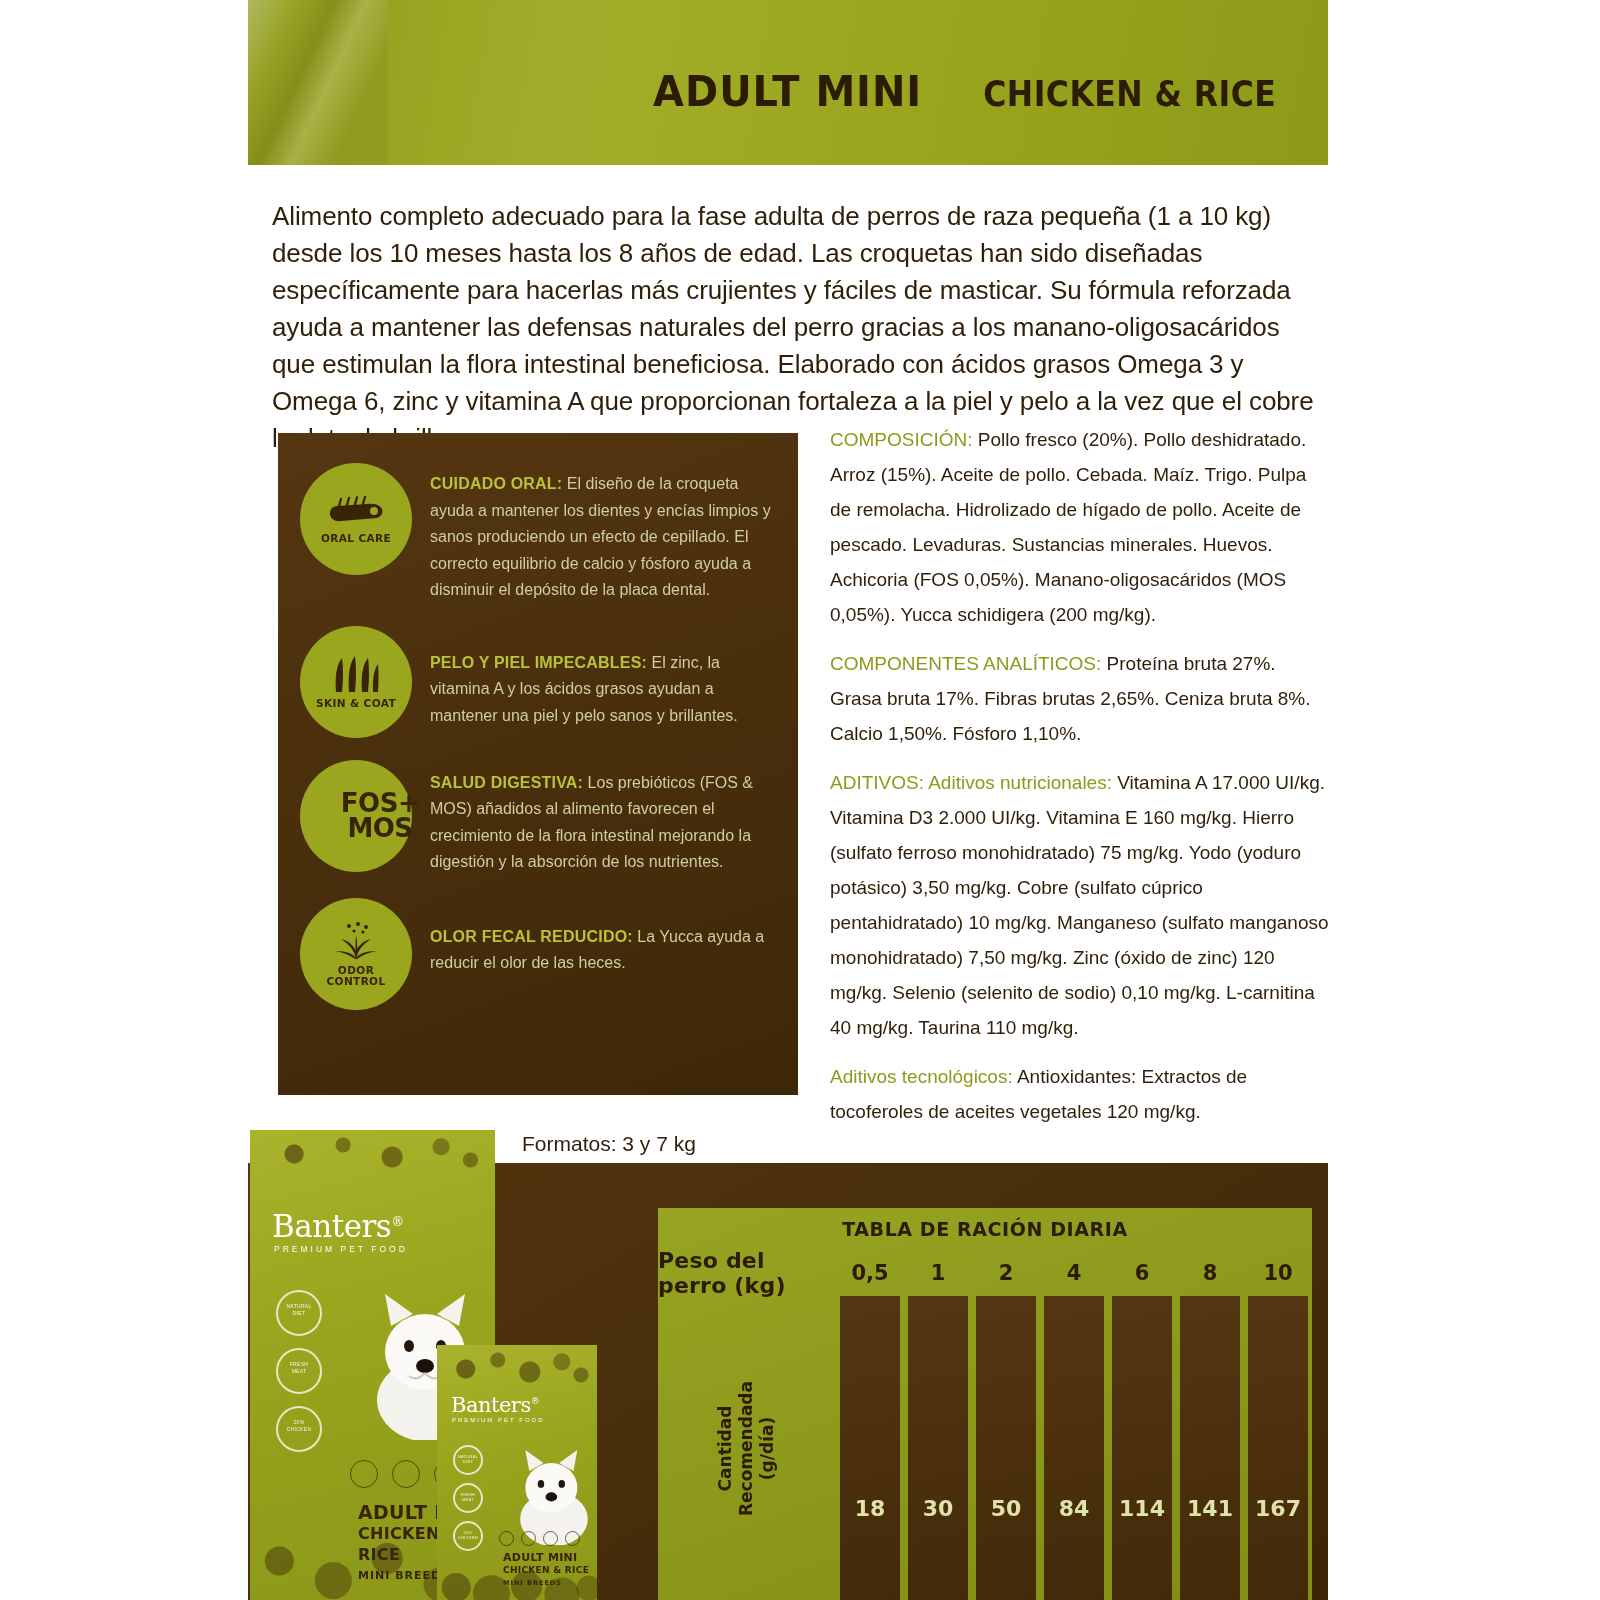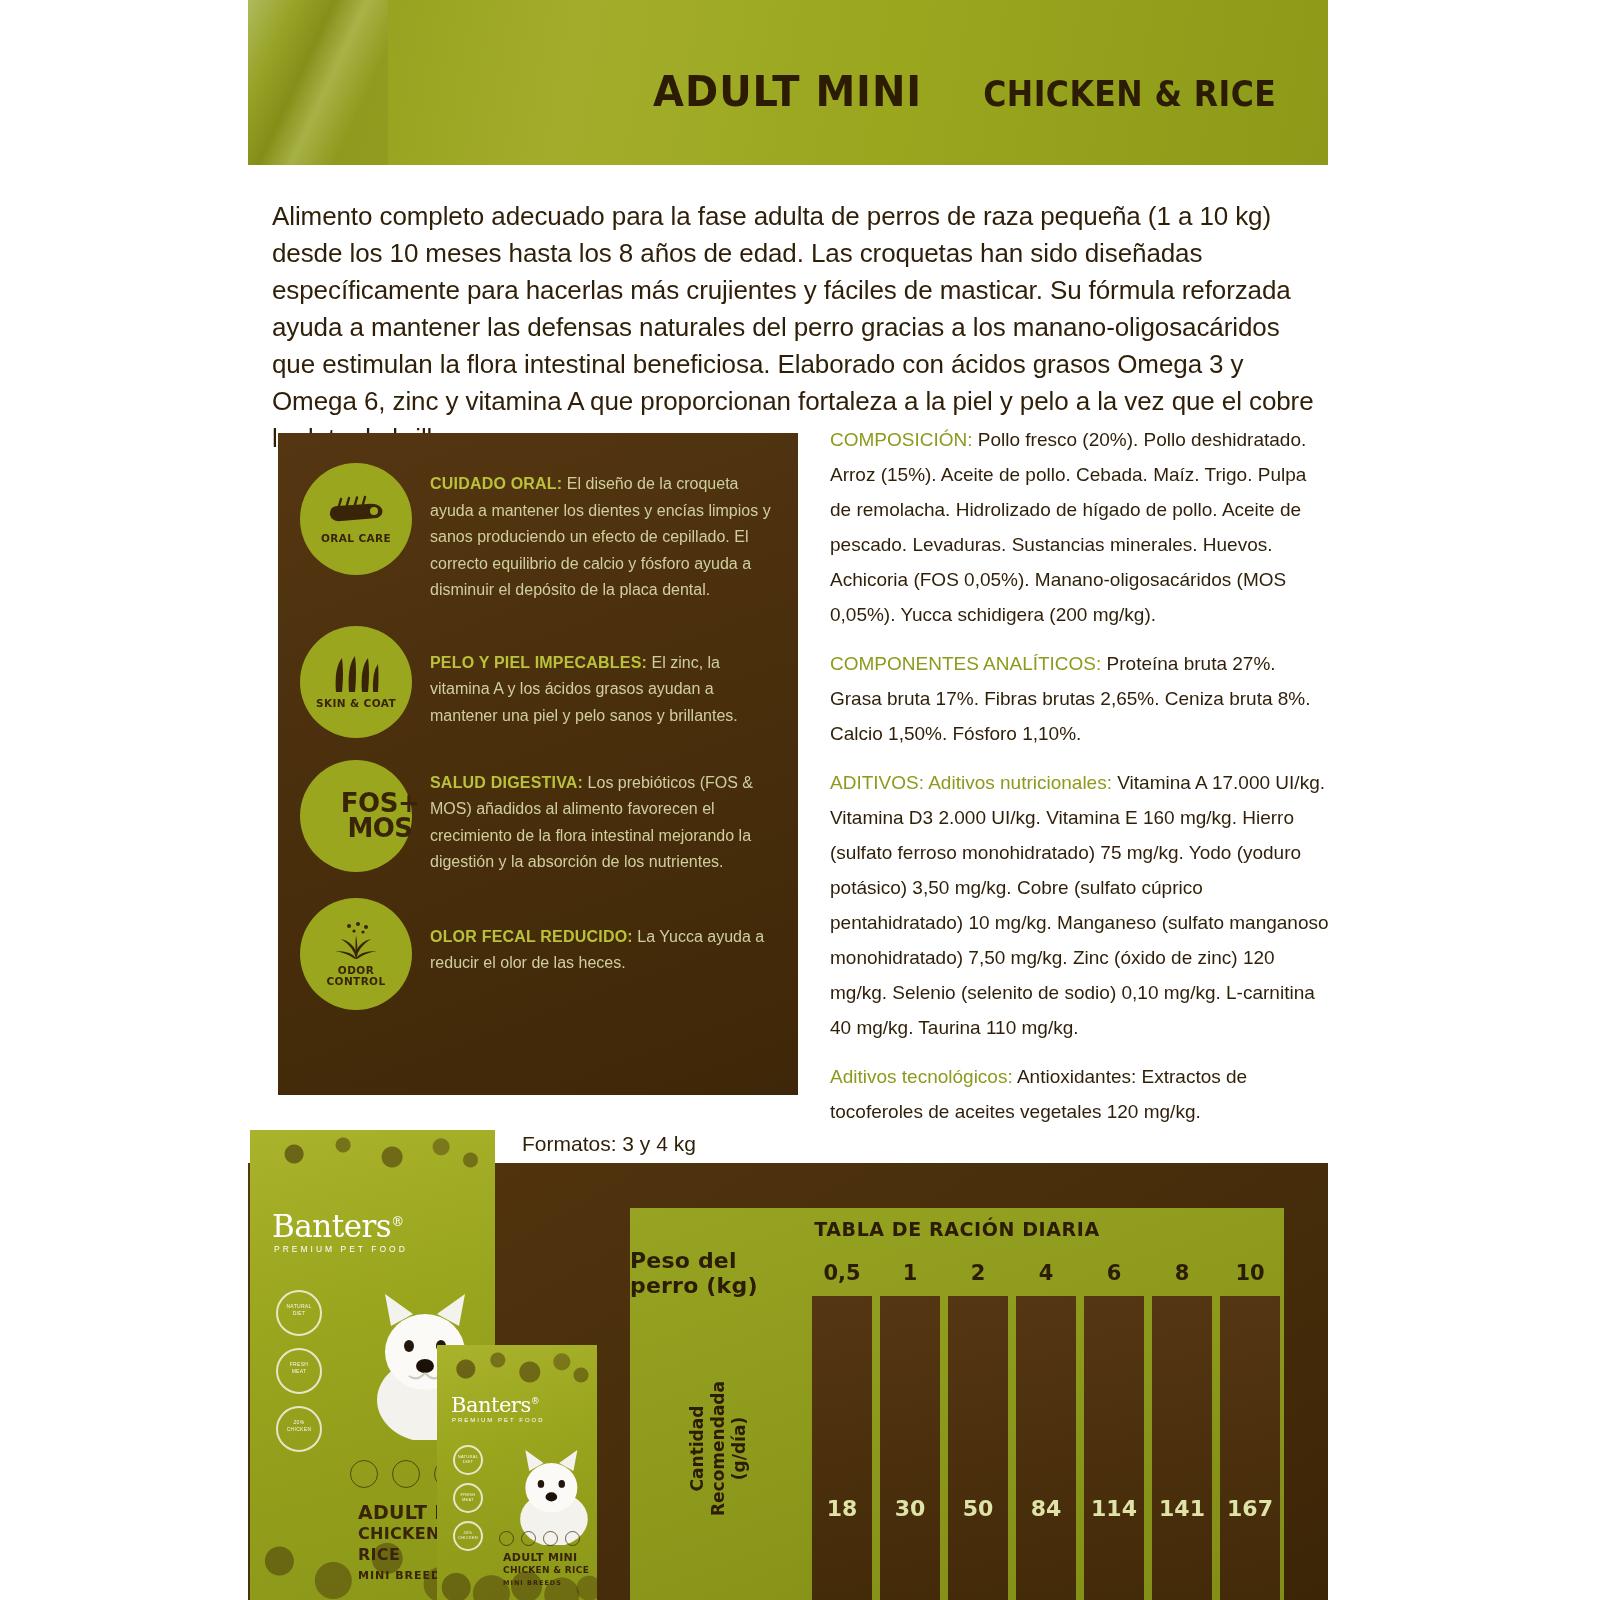--- a/index.html
+++ b/index.html
@@ -139,21 +139,21 @@
   .bottom-panel {
     position: absolute;
     left: 248px; top: 1163px; width: 1080px; height: 437px;
     background: #4a2f0c;
     background-image: linear-gradient(150deg, #54360f 0%, #482e0b 50%, #3c2507 100%);
   }
 
   
   .ration-table {
     position: absolute;
-    left: 630px; top: 1208px; width: 654px; height: 392px;
+    left: 658px; top: 1208px; width: 654px; height: 392px;
     background: #8e9a1c;
     background-image: linear-gradient(160deg, #97a322 0%, #8b971a 60%, #818d15 100%);
   }
   .table-title {
     height: 42px;
     display: flex; align-items: center; justify-content: center;
     font-family: "DejaVu Sans", sans-serif;
     font-weight: bold;
     font-size: 19px;
     letter-spacing: 0.6px;
@@ -407,21 +407,21 @@
   <p>
     <span class="lbl">ADITIVOS:</span><span class="lbl"> Aditivos nutricionales:</span><span> Vitamina A 17.000 UI/kg. Vitamina D3 2.000 UI/kg. Vitamina E 160 mg/kg. Hierro (sulfato ferroso monohidratado) 75 mg/kg. Yodo (yoduro potásico) 3,50 mg/kg. Cobre (sulfato cúprico pentahidratado) 10 mg/kg. Manganeso (sulfato manganoso monohidratado) 7,50 mg/kg. Zinc (óxido de zinc) 120 mg/kg. Selenio (selenito de sodio) 0,10 mg/kg. L-carnitina 40 mg/kg. Taurina 110 mg/kg.</span>
   </p>
   <p>
     <span class="lbl">Aditivos tecnológicos:</span><span> Antioxidantes: Extractos de tocoferoles de aceites vegetales 120 mg/kg.</span>
   </p>
 </div>
 
 <div class="bottom-panel"></div>
 
-<div class="formats">Formatos: 3 y 4 kg</div>
+<div class="formats">Formatos: 3 y 7 kg</div>
 
 <div class="bag-big">
   <div class="top-orn"></div>
   <div class="bag-logo"><span>Banters</span><span class="reg">®</span></div>
   <div class="bag-sub">PREMIUM PET FOOD</div>
   <div class="seal s1">NATURAL<br>DIET</div>
   <div class="seal s2">FRESH<br>MEAT</div>
   <div class="seal s3">20%<br>CHICKEN</div>
   <svg class="dog" viewBox="0 0 150 160">
     <ellipse cx="78" cy="120" rx="52" ry="42" fill="#f4f2ec"></ellipse>

